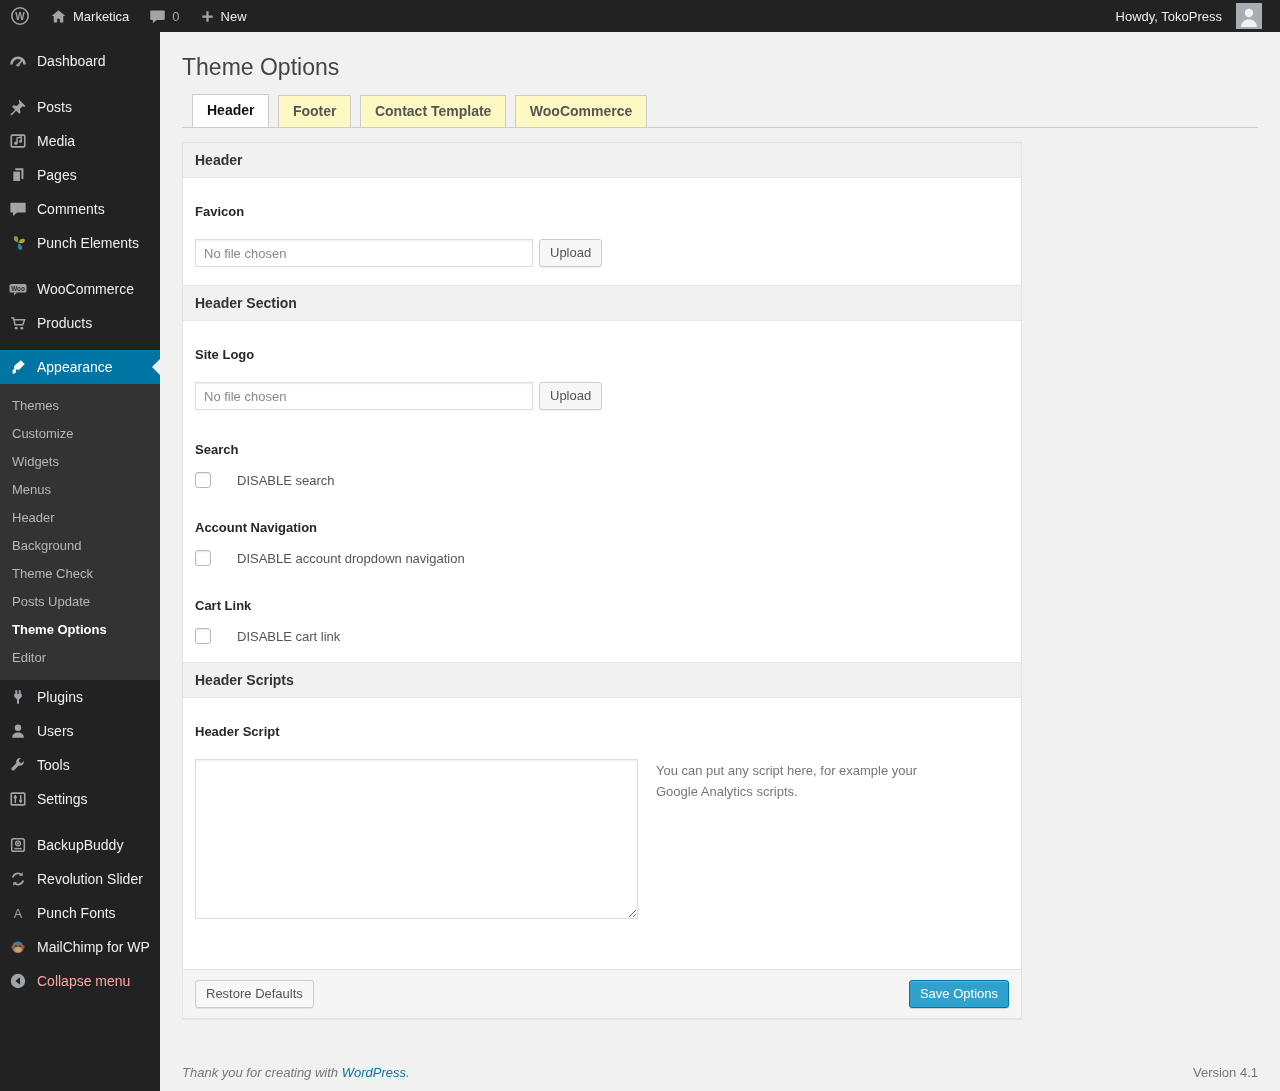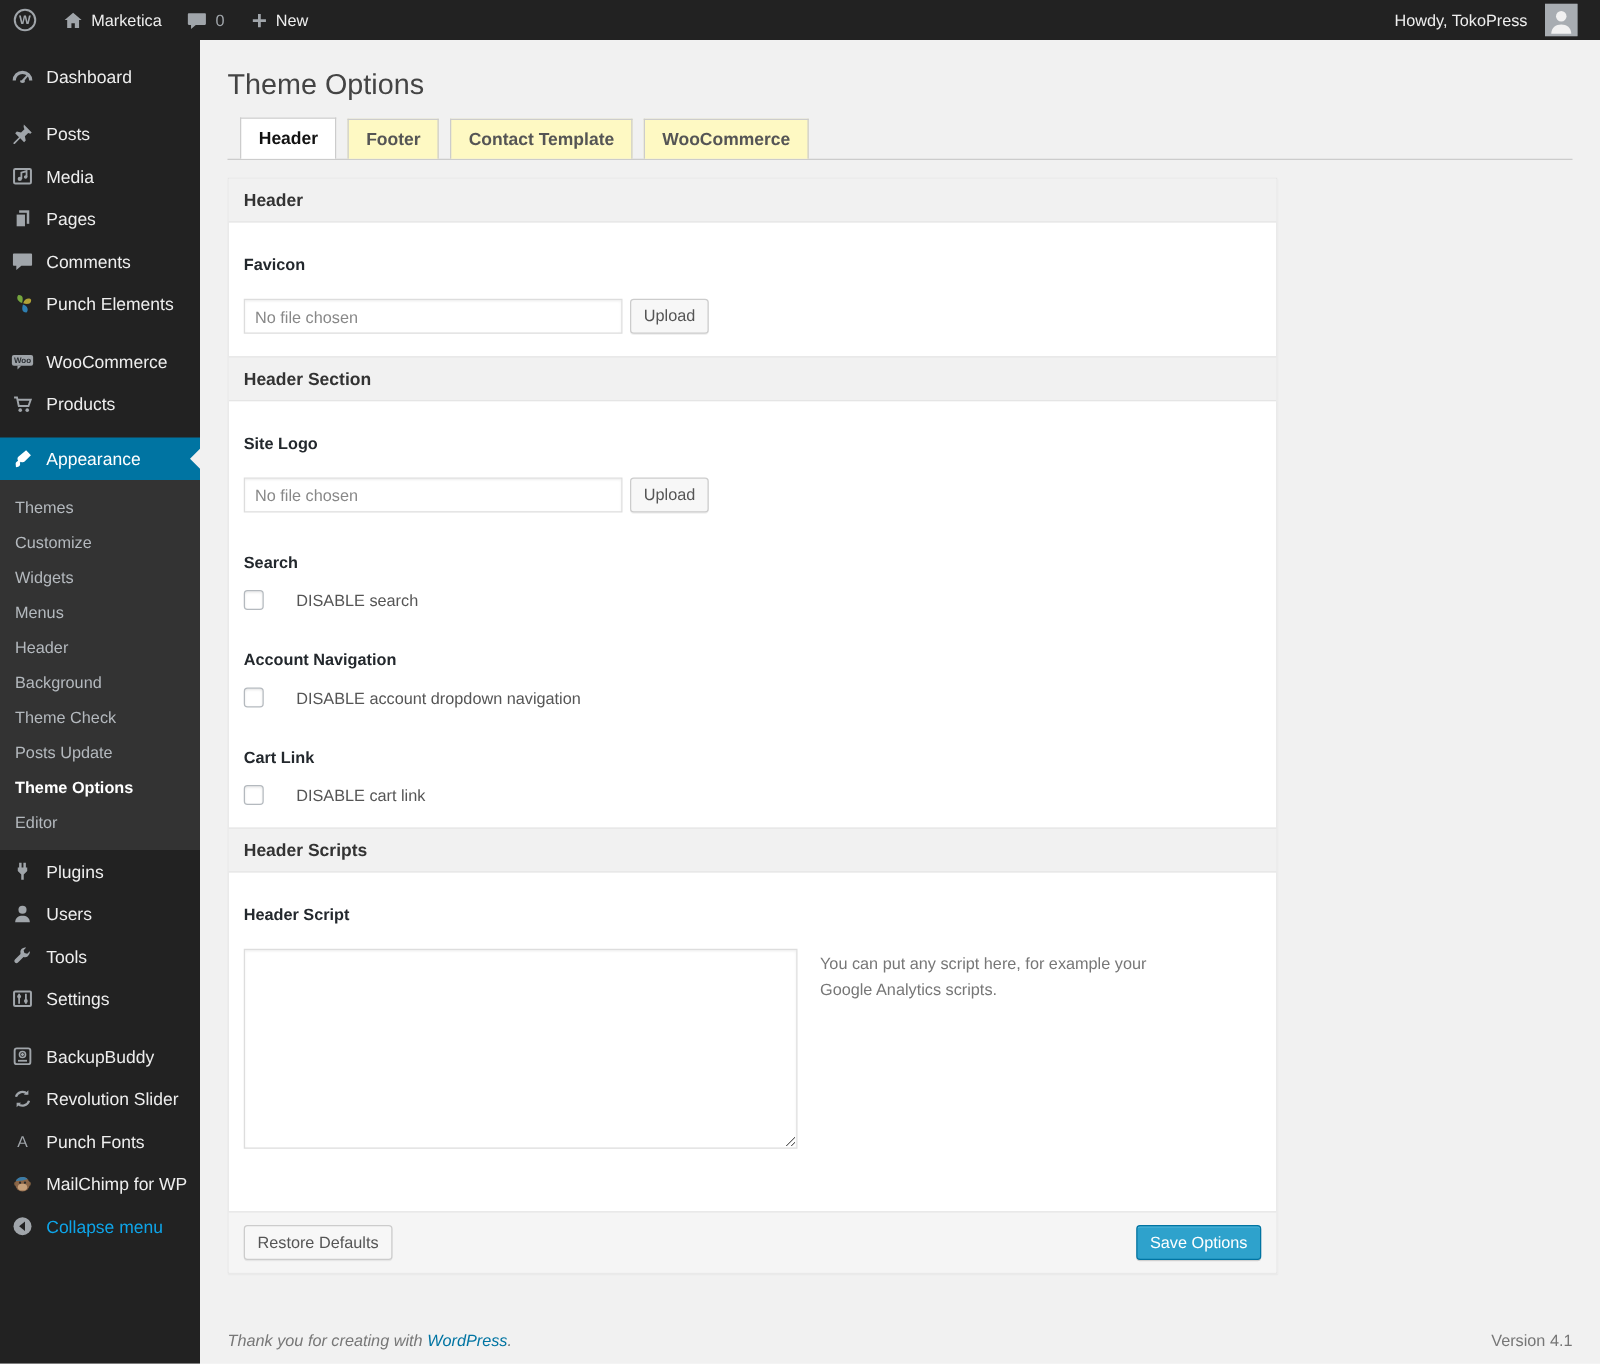--- a/index.html
+++ b/index.html
@@ -31,21 +31,21 @@
   .menu-item {
     position:relative; display:flex; align-items:center; gap:9px;
     height:34px; padding-left:8px; color:#eee; cursor:pointer;text-align:right;
   }
   .menu-item .mi { width:20px; min-width:20px; height:20px; display:flex; align-items:center; justify-content:center; }
   .menu-item.current { background:#0074a2; color:#fff; font-weight:400; }
   .menu-item.current::after {
     content:""; position:absolute; right:0; top:50%; transform:translateY(-50%);
     border:8px solid transparent; border-right-color:#f1f1f1;
   }
-  .menu-item.dim { color:#0ea5e9; }
+  .menu-item.dim { color:#fca5a5; }
   .sep { height:12px; }
   .submenu { background:#333; padding:7px 0 9px; }
   .submenu .sm-item {
     display:block; padding:6.5px 0 6.5px 12px; font-size:13px; color:#b4b9be; cursor:pointer;
   }
   .submenu .sm-item.current { color:#fff; font-weight:bold; }
 
   
   .content { margin-left:160px; padding:52px 22px 0 22px; }
   .page-title { font-size:23px; font-weight:400; color:#444; margin:0 0 12px; line-height:30px; }
@@ -64,21 +64,21 @@
     background:#f1f1f1; padding:9px 12px; font-size:14px; font-weight:600; color:#333;
     border-bottom:1px solid #e5e5e5;
   }
   .section-bar.not-first { border-top:1px solid #e5e5e5; }
   .section-body { padding:0 12px 18px; }
   .section-body.last { padding-bottom:50px; }
   .opt-label { font-weight:bold; font-size:13px; color:#23282d; padding-top:26px; margin-bottom:20px; }
   .opt-label.tight { margin-bottom:15px; }
   .file-row { display:flex; align-items:center; gap:6px; }
   .file-input {
-    width:303px; height:28px; border:1px solid #ddd; background:#fff; padding:0 8px;
+    width:338px; height:28px; border:1px solid #ddd; background:#fff; padding:0 8px;
     font-size:13px; color:#32373c; box-shadow:inset 0 1px 2px rgba(0,0,0,.07); border-radius:0;
     font-family:"Liberation Sans", sans-serif;
   }
   .file-input::placeholder { color:#888; opacity:1; }
   .button {
     height:28px; padding:0 10px; background:#f7f7f7; border:1px solid #ccc; border-radius:3px;
     color:#555; font-size:13px; cursor:pointer; box-shadow:0 1px 0 rgba(0,0,0,.06);
     font-family:"Liberation Sans", sans-serif; line-height:26px;
   }
   .button-primary {

